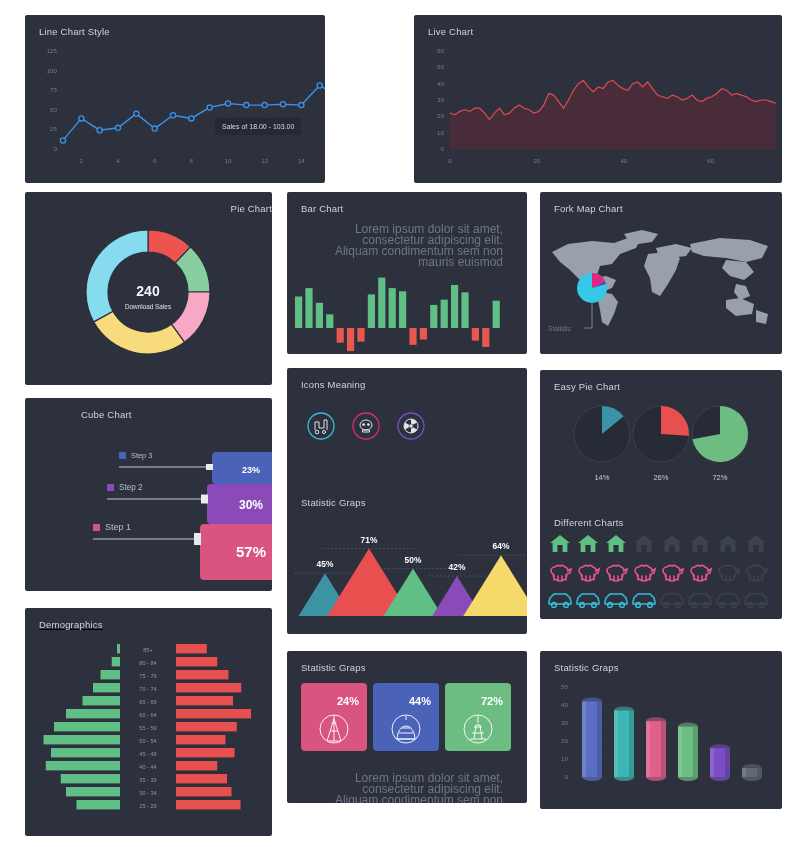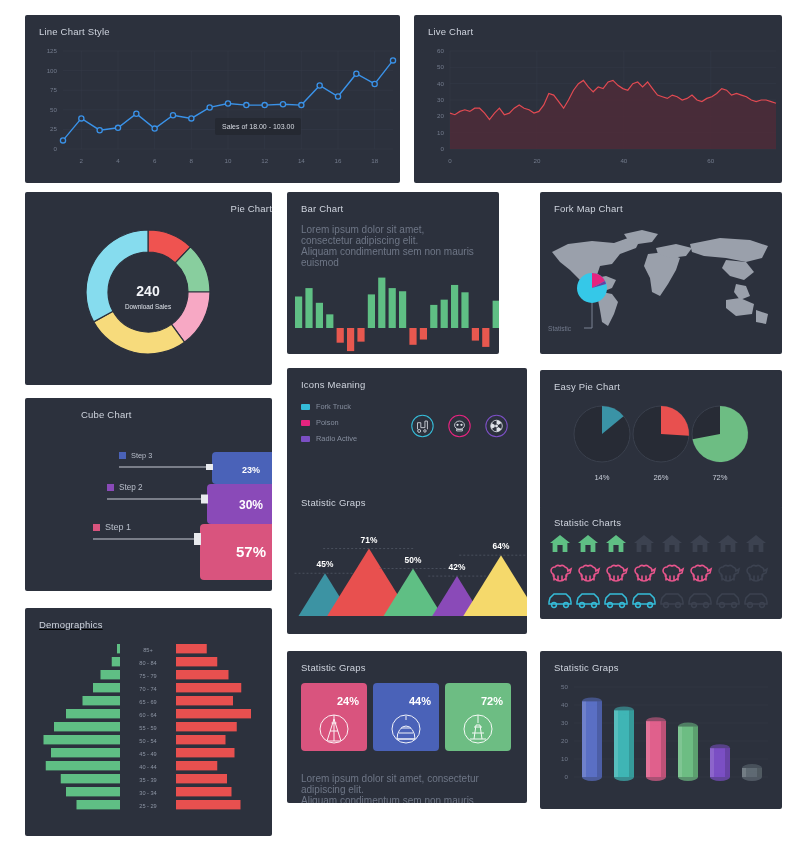--- a/index.html
+++ b/index.html
@@ -21,32 +21,33 @@
     overflow: hidden;
   }
   .panel-title {
     color: #cfd4de;
     font-size: 9.5px;
     letter-spacing: .2px;
     padding: 11px 0 0 14px;
   }
   .sub-text {
     color: #6e7686;
-    font-size: 10px;
+    font-size: 12px;
     line-height: 11px;
     padding: 10px 24px 0 14px;
+    text-align: right;
   }
   .axis-lab { fill: #737b8c; font-size: 6.2px; font-family: "Liberation Sans", sans-serif; }
   .grid-line { stroke: #373d4a; stroke-width: .5; }
 
   
-  #p-line      { left: 25px;  top: 15px;  width: 375px; height: 168px; }
+  #p-line      { left: 25px;  top: 15px;  width: 300px; height: 168px; }
   #p-live      { left: 414px; top: 15px;  width: 368px; height: 168px; }
   #p-pie       { left: 25px;  top: 192px; width: 247px; height: 193px; text-align: right; }
-  #p-bar       { left: 287px; top: 192px; width: 212px; height: 162px; }
+  #p-bar       { left: 287px; top: 192px; width: 240px; height: 162px; }
   #p-map       { left: 540px; top: 192px; width: 242px; height: 162px; }
   #p-cube      { left: 25px;  top: 398px; width: 247px; height: 193px; padding-left: 42px; }
   #p-icons     { left: 287px; top: 368px; width: 240px; height: 125px; }
   #p-easypie   { left: 540px; top: 370px; width: 242px; height: 139px; }
   #p-triangle  { left: 287px; top: 486px; width: 240px; height: 148px; }
   #p-different { left: 540px; top: 506px; width: 242px; height: 113px; }
   #p-demo      { left: 25px;  top: 608px; width: 247px; height: 228px; text-decoration: underline; }
   #p-badges    { left: 287px; top: 651px; width: 240px; height: 152px; }
   #p-cyl       { left: 540px; top: 651px; width: 242px; height: 158px; }
 
@@ -275,34 +276,20 @@
           <rect x="127" y="113" width="7" height="12" fill="#e8eaee"></rect>
           <rect x="26" y="104" width="7" height="7" fill="#d9547e"></rect>
           <text x="38" y="110" fill="#b9bfcb" font-size="9">Step 1</text>
         </g>
     </svg>
   </div>
 
   <div class="panel" id="p-icons">
     <div class="panel-title">Icons Meaning</div>
     <div style="display:flex; padding:12px 14px 0 14px; align-items:center;">
-      <div id="icons-legend" style="flex:0 0 105px;">
-          <div class="legend-row">
-            <span class="legend-swatch" style="background: rgb(53, 188, 216);"></span>
-            <span class="legend-text">Fork Truck</span>
-          </div>
-          <div class="legend-row">
-            <span class="legend-swatch" style="background: rgb(229, 36, 127);"></span>
-            <span class="legend-text">Poison</span>
-          </div>
-          <div class="legend-row">
-            <span class="legend-swatch" style="background: rgb(123, 79, 196);"></span>
-            <span class="legend-text">Radio Active</span>
-          </div>
-        </div>
       <svg width="130" height="48" viewBox="0 0 130 48">
         <g transform="translate(20,24)">
           <circle r="13" fill="none" stroke="#35bcd8" stroke-width="1.3"></circle>
           <path d="M-6 4 L-6 -4 L-2 -4 L-2 2 L3 2 L3 -6 L6 -6 L6 4" fill="none" stroke="#dfe3ea" stroke-width="1"></path>
           <circle cx="-4" cy="6" r="1.8" fill="none" stroke="#dfe3ea" stroke-width="1"></circle>
           <circle cx="3" cy="6" r="1.5" fill="none" stroke="#dfe3ea" stroke-width="1"></circle>
         </g>
         <g transform="translate(65,24)">
           <circle r="13" fill="none" stroke="#e5247f" stroke-width="1.3"></circle>
           <ellipse cx="0" cy="-1" rx="6" ry="5" fill="none" stroke="#dfe3ea" stroke-width="1"></ellipse>
@@ -356,21 +343,21 @@
           <line x1="141.262" y1="68.1" x2="198.738" y2="68.1" stroke="#5e6574" stroke-width="0.6" stroke-dasharray="2 2"></line>
           <text x="170" y="62.099999999999994" class="tri-lab">42%</text>
           <path d="M214 47.2 L251.696 108 L176.304 108 Z" fill="#f5d96b"></path>
           <line x1="172.304" y1="47.2" x2="255.696" y2="47.2" stroke="#5e6574" stroke-width="0.6" stroke-dasharray="2 2"></line>
           <text x="214" y="41.2" class="tri-lab">64%</text>
         </g>
     </svg>
   </div>
 
   <div class="panel" id="p-different">
-    <div class="panel-title">Statistic Charts</div>
+    <div class="panel-title">Different Charts</div>
     <svg width="242" height="88" viewBox="0 0 242 88">
       <g id="picto-rows">
           <use x="0" y="0" href="#glyph-house-icon" transform="translate(20,16)" fill="#5fbf84" stroke="none"></use>
           <use x="0" y="0" href="#glyph-house-icon" transform="translate(48,16)" fill="#5fbf84" stroke="none"></use>
           <use x="0" y="0" href="#glyph-house-icon" transform="translate(76,16)" fill="#5fbf84" stroke="none"></use>
           <use x="0" y="0" href="#glyph-house-icon" transform="translate(104,16)" fill="#3c4250" stroke="none"></use>
           <use x="0" y="0" href="#glyph-house-icon" transform="translate(132,16)" fill="#3c4250" stroke="none"></use>
           <use x="0" y="0" href="#glyph-house-icon" transform="translate(160,16)" fill="#3c4250" stroke="none"></use>
           <use x="0" y="0" href="#glyph-house-icon" transform="translate(188,16)" fill="#3c4250" stroke="none"></use>
           <use x="0" y="0" href="#glyph-house-icon" transform="translate(216,16)" fill="#3c4250" stroke="none"></use>

